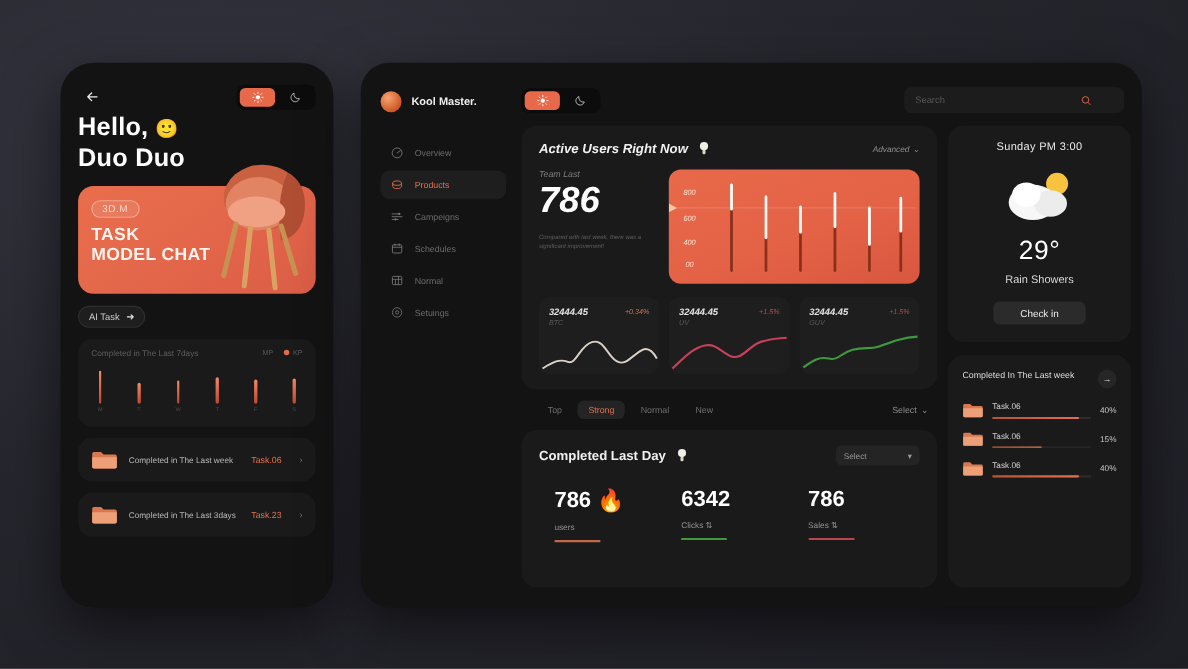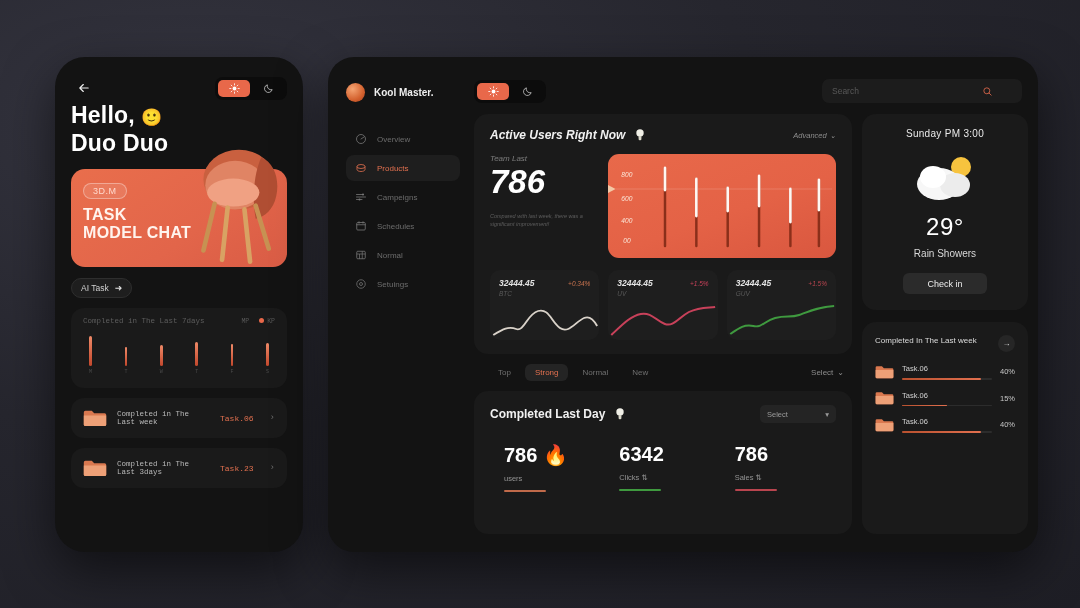--- a/index.html
+++ b/index.html
@@ -58,21 +58,21 @@
   .chair{ position:absolute; right:-6px; top:-38px; width:112px; height:140px; }
 
   .ai-task{
     margin-top:11px; display:inline-flex; align-items:center; gap:6px;
     background:#1e1e1e; border:1px solid #2e2e2e; border-radius:10px;
     padding:4px 9px; font-size:8.5px; color:#cfcfcf;
   }
   .ai-task .arr{ color:#dfdfdf; font-size:9px; }
 
   .m-card{
-    background:#1a1a1a; border-radius:13px; padding:11px 12px; margin-top:10px;font-family:Liberation Mono, monospace;
+    background:#1a1a1a; border-radius:13px; padding:11px 12px; margin-top:10px;
   }
   .m-card.bar{ height:80px; padding:9px 12px; }
   .mc-head{ display:flex; align-items:center; justify-content:space-between; }
   .mc-title{ font-size:7.5px; color:#5d5d5d; }
   .mc-legend{ display:flex; align-items:center; gap:10px; font-size:6.5px; color:#565656; }
   .mc-legend .dot{ width:5px; height:5px; border-radius:50%; background:#e8684a;
     display:inline-block; margin-right:3px; }
   .mini-bars{ display:flex; align-items:flex-end; justify-content:space-between;
     height:42px; margin-top:8px; padding:0 6px; }
   .mb-col{ display:flex; flex-direction:column; align-items:center; gap:3px; }

